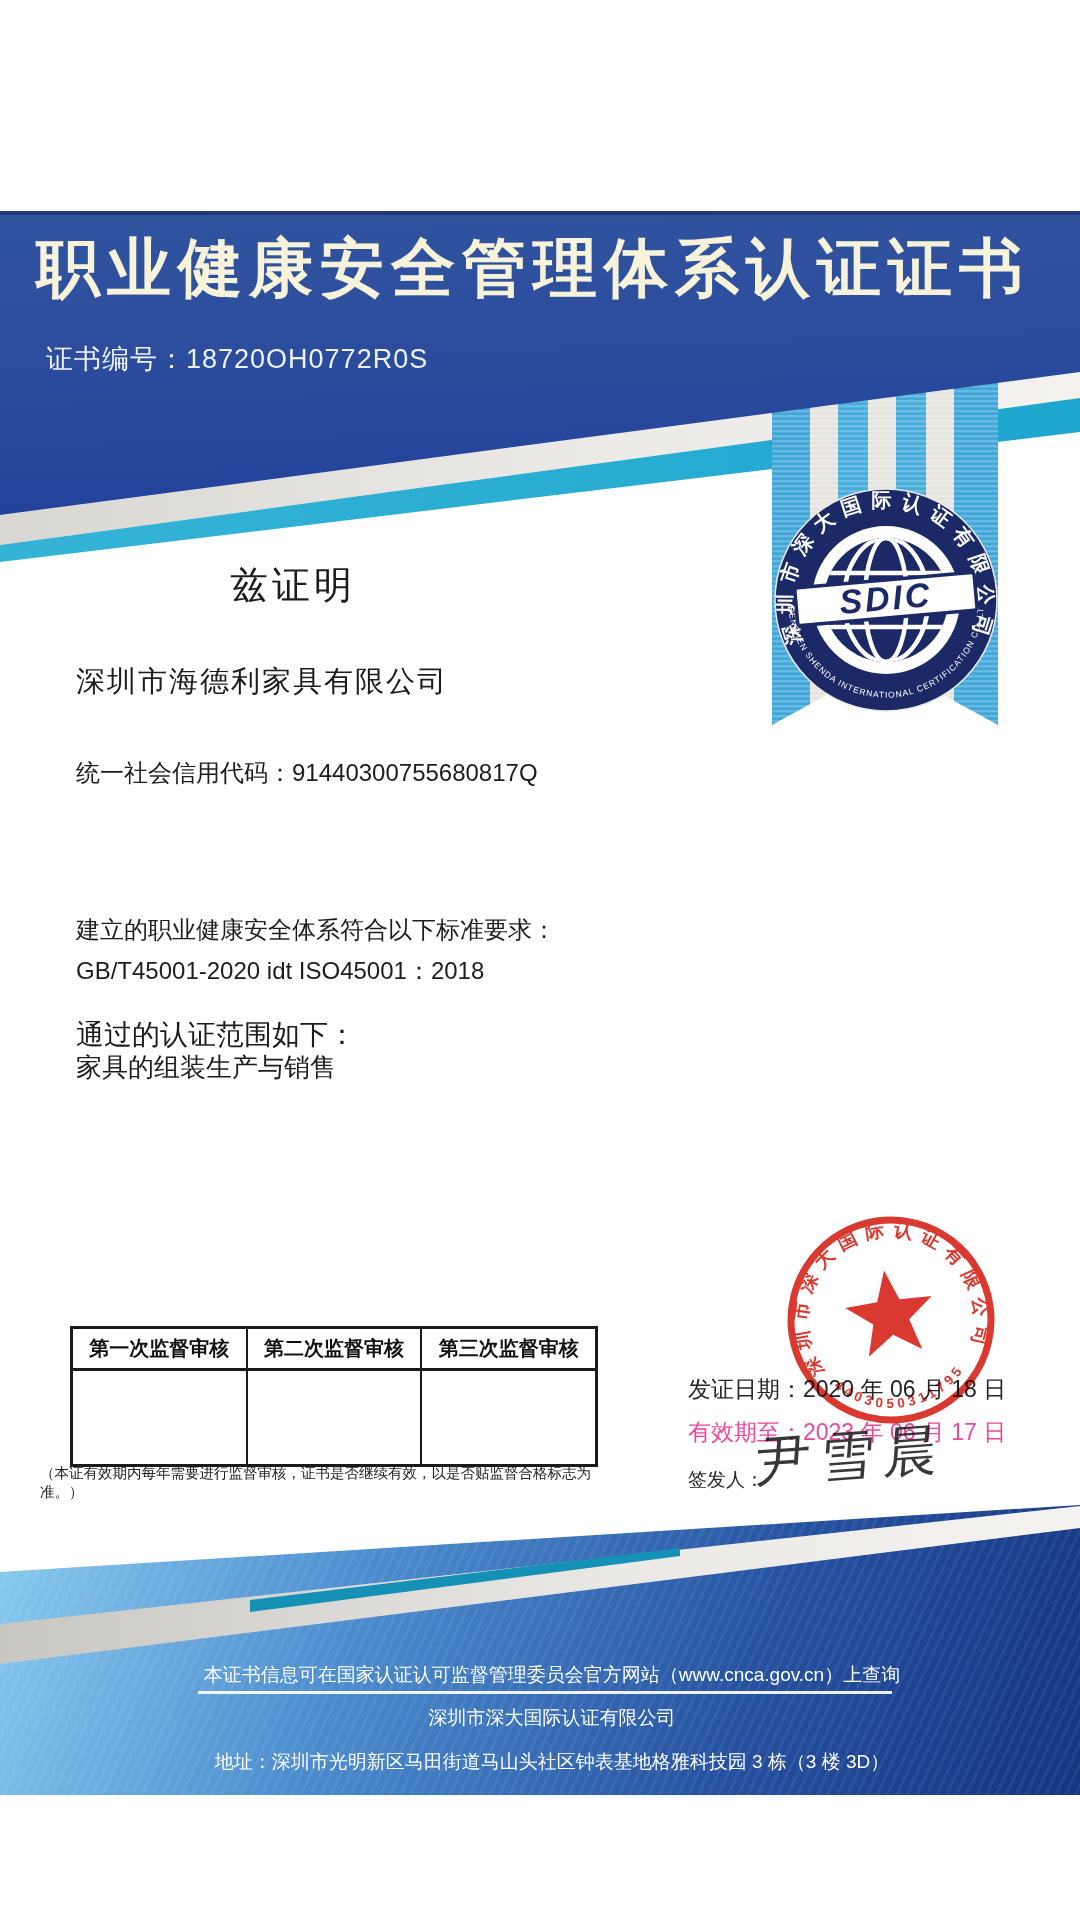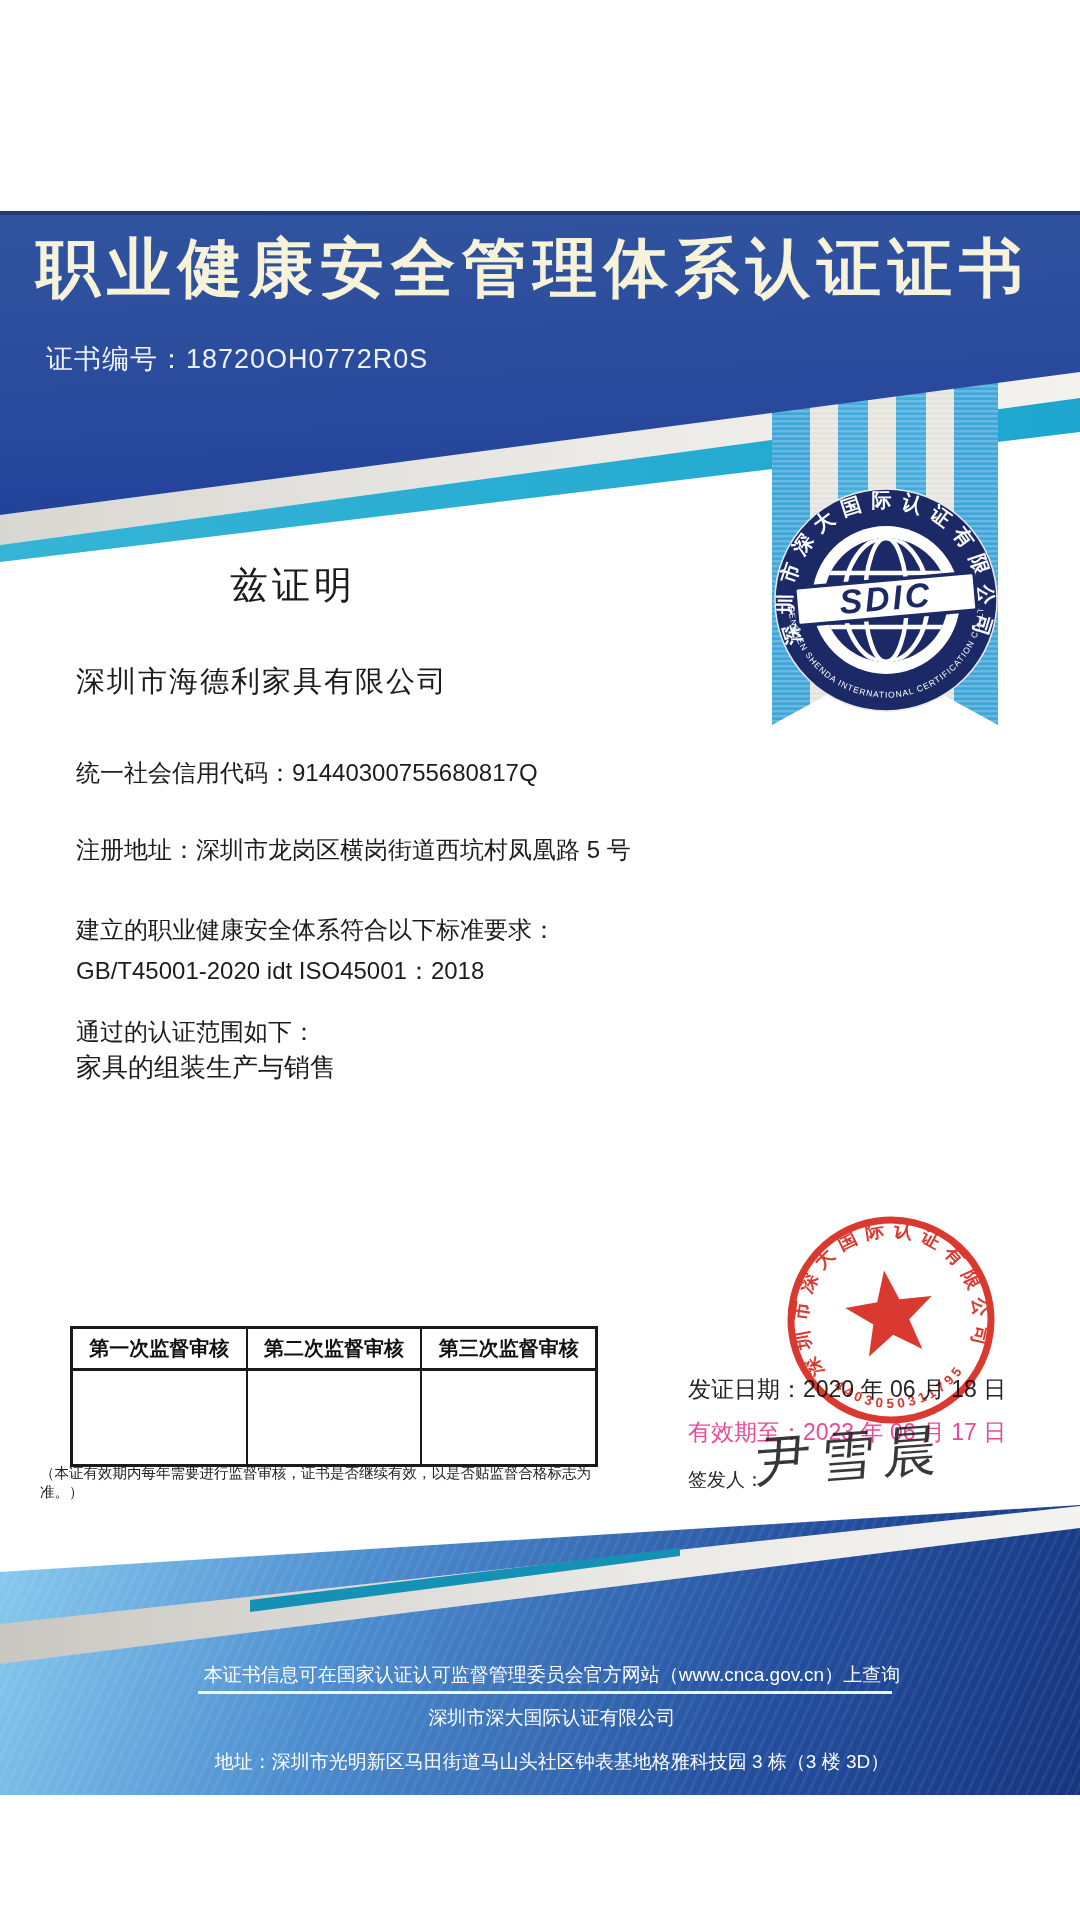--- a/index.html
+++ b/index.html
@@ -35,21 +35,21 @@
   .badge{position:absolute;left:772px;top:486px;width:228px;height:228px;z-index:4;}
 
   
   .t{position:absolute;color:#1c1c1c;white-space:nowrap;z-index:5;}
   .attest{left:230px;top:560px;font-size:38px;letter-spacing:4px;}
   .company{left:76px;top:662px;font-size:29px;letter-spacing:2px;}
   .credit{left:76px;top:757px;font-size:24px;}
   .addr{left:76px;top:834px;font-size:24px;}
   .std-intro{left:76px;top:914px;font-size:24px;}
   .std{left:76px;top:955px;font-size:24px;}
-  .scope-intro{left:76px;top:1016px;font-size:24px;}
+  .scope-intro{left:76px;top:1016px;font-size:28px;}
   .scope{left:76px;top:1050px;font-size:26px;}
 
   
   .audit-table{position:absolute;left:70px;top:1326px;width:528px;z-index:5;
     border:3px solid #1a1a1a;border-collapse:collapse;text-align:center;}
   .audit-table th{border:2px solid #1a1a1a;border-bottom:3px solid #1a1a1a;height:37px;
     font-size:20px;font-weight:bold;color:#111;background:#fff;}
   .audit-table td{border:2px solid #1a1a1a;height:91px;background:#fff;}
   .table-note{position:absolute;left:40px;top:1464px;width:588px;text-align:left;
     font-size:14.5px;color:#222;z-index:5;}
@@ -126,21 +126,20 @@
     </g>
     <g transform="rotate(-5 114 114)">
       <rect x="24" y="94" width="180" height="38" fill="#ffffff" stroke="#1b2a66" stroke-width="3.5" rx="3"></rect>
       <text x="114" y="124" text-anchor="middle" font-size="34" font-weight="bold" font-style="italic" fill="#1b2a66" letter-spacing="3" font-family="Liberation Sans,sans-serif">SDIC</text>
     </g>
   </svg>
 
   <div class="t attest">兹证明</div>
   <div class="t company">深圳市海德利家具有限公司</div>
   <div class="t credit">统一社会信用代码：91440300755680817Q</div>
-  <div class="t addr">注册地址：深圳市龙岗区横岗街道西坑村凤凰路 5 号</div>
   <div class="t std-intro">建立的职业健康安全体系符合以下标准要求：</div>
   <div class="t std">GB/T45001-2020 idt ISO45001：2018</div>
   <div class="t scope-intro">通过的认证范围如下：</div>
   <div class="t scope">家具的组装生产与销售</div>
 
   <table class="audit-table">
     <tbody>
         <tr>
       <th>第一次监督审核</th>
       <th>第二次监督审核</th>

